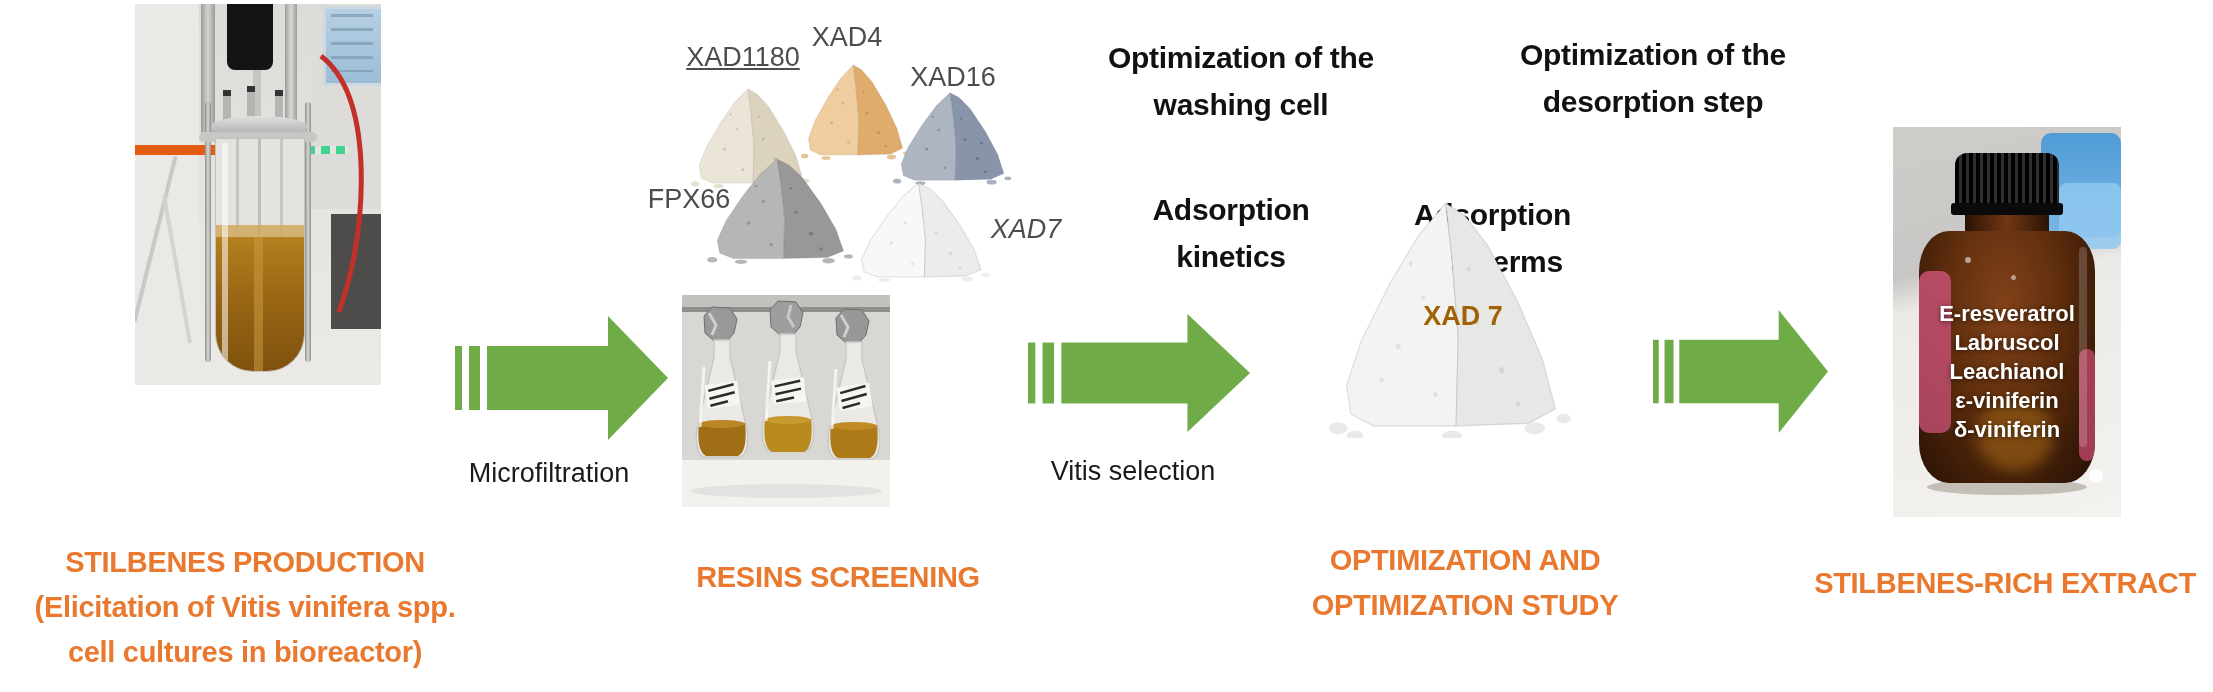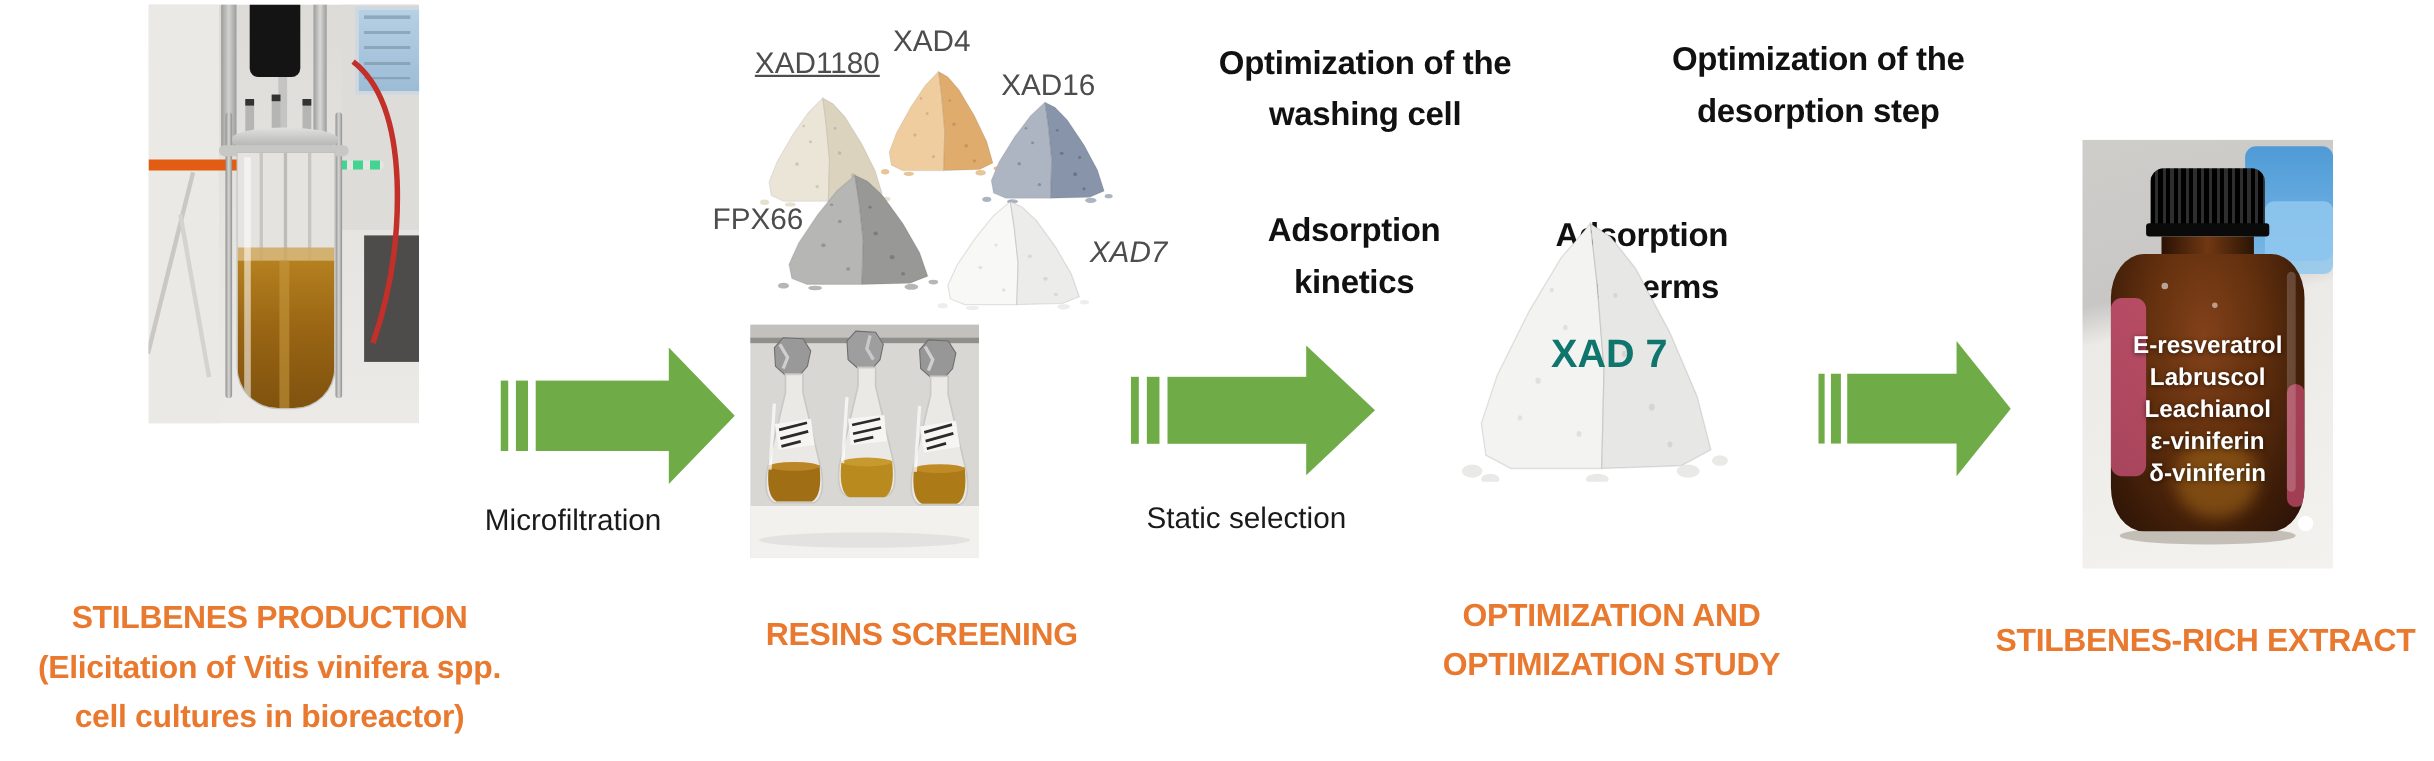--- a/index.html
+++ b/index.html
@@ -4,21 +4,21 @@
 <style>
   html,body{margin:0;padding:0;background:#ffffff;}
   body{font-family:"Liberation Sans",sans-serif;}
   #canvas{position:relative;width:2213px;height:692px;background:#ffffff;overflow:hidden;}
   .abs{position:absolute;}
   .caption{color:#E8792F;font-weight:bold;font-size:29px;line-height:1.55;text-align:center;letter-spacing:-0.3px;}
   .caption .it{}
   .blabel{color:#111111;font-weight:bold;font-size:30px;line-height:1.58;text-align:center;letter-spacing:-0.3px;}
   .alabel{color:#1a1a1a;font-size:27px;text-align:center;white-space:nowrap;}
   .rlabel{color:#4d4d4d;font-size:27px;text-align:center;white-space:nowrap;}
-  .pilelabel{color:#0f766e;font-weight:bold;font-size:36px;text-align:center;white-space:nowrap;}
+  .pilelabel{color:#a16207;font-weight:bold;font-size:27px;text-align:center;white-space:nowrap;}
   .compounds{color:#ffffff;font-weight:bold;font-size:22px;line-height:29px;text-align:center;
              text-shadow:0 1px 5px rgba(0,0,0,0.6);}
   .photo{overflow:hidden;}
   svg{display:block;}
 </style>
 </head>
 <body>
 
 <div id="canvas">
 
@@ -63,21 +63,21 @@
     <div><span>(Elicitation of </span><span class="it">Vitis vinifera spp.</span></div>
     <div>cell cultures in bioreactor)</div>
   </div>
 
   <svg class="abs" viewBox="0 0 213 124" preserveAspectRatio="none" style="left:455px;top:316px;width:213px;height:124px;">
     <rect x="0" y="30" width="7" height="64" fill="#6FAC47"></rect>
     <rect x="14" y="30" width="11" height="64" fill="#6FAC47"></rect>
     <rect x="32" y="30" width="122" height="64" fill="#6FAC47"></rect>
     <polygon points="153,0 213,62 153,124" fill="#6FAC47"></polygon>
   </svg>
-  <div class="abs alabel" style="left:396px;top:458px;width:250px;">Microfiltration</div>
+  <div class="abs alabel" style="left:424px;top:458px;width:250px;">Microfiltration</div>
 
   <svg class="abs" viewBox="0 0 120 100" preserveAspectRatio="none" style="left:690px;top:86px;width:122px;height:102px;">
     <polygon points="57,3 44,16 30,36 16,60 9,78 11,90 22,95 62,95 63,58 60,26" stroke="rgba(0,0,0,0.08)" fill="#EBE5D7"></polygon>
     <polygon points="57,3 60,26 63,58 62,95 97,94 110,88 104,68 92,44 77,20 66,8" stroke="rgba(0,0,0,0.08)" fill="#DCD3BE"></polygon>
     <g fill="#000000" opacity="0.12">
       <circle cx="34" cy="62" r="1.6"></circle>
         <circle cx="46" cy="42" r="1.4"></circle>
         <circle cx="72" cy="52" r="1.6"></circle>
       <circle cx="84" cy="72" r="1.8"></circle>
         <circle cx="52" cy="82" r="1.5"></circle>
@@ -228,21 +228,21 @@
   <div class="abs caption" style="left:588px;top:555px;width:500px;">
     <div>RESINS SCREENING</div>
   </div>
 
   <svg class="abs" viewBox="0 0 213 124" preserveAspectRatio="none" style="left:1028px;top:314px;width:222px;height:118px;">
     <rect x="0" y="30" width="7" height="64" fill="#6FAC47"></rect>
     <rect x="14" y="30" width="11" height="64" fill="#6FAC47"></rect>
     <rect x="32" y="30" width="122" height="64" fill="#6FAC47"></rect>
     <polygon points="153,0 213,62 153,124" fill="#6FAC47"></polygon>
   </svg>
-  <div class="abs alabel" style="left:1008px;top:456px;width:250px;">Static selection</div>
+  <div class="abs alabel" style="left:1008px;top:456px;width:250px;">Vitis selection</div>
 
   <div class="abs blabel" style="left:1091px;top:34px;width:300px;">
     <div>Optimization of the</div>
     <div>washing cell</div>
   </div>
   <div class="abs blabel" style="left:1498px;top:31px;width:310px;">
     <div>Optimization of the</div>
     <div>desorption step</div>
   </div>
   <div class="abs blabel" style="left:1126px;top:186px;width:210px;">

